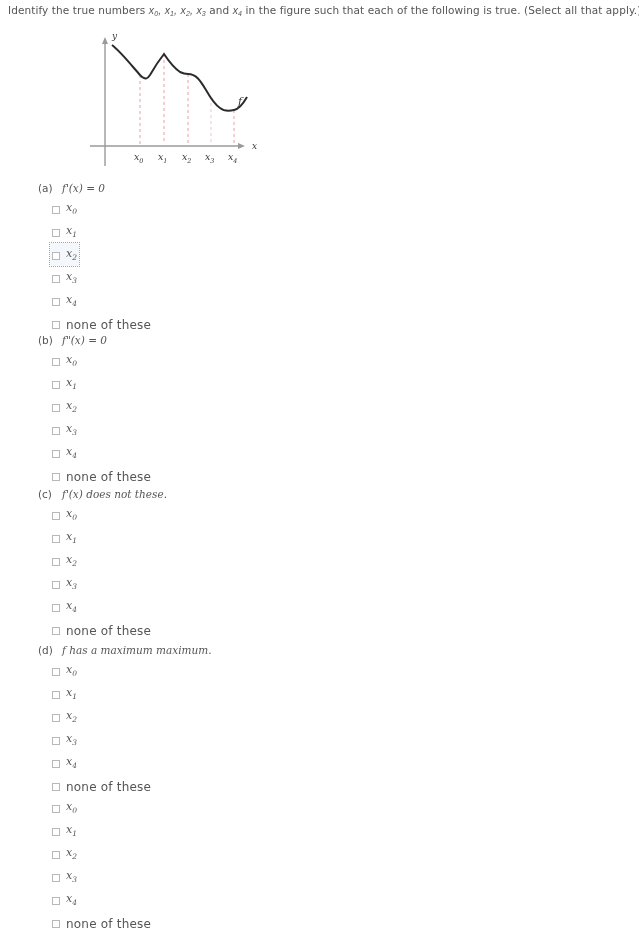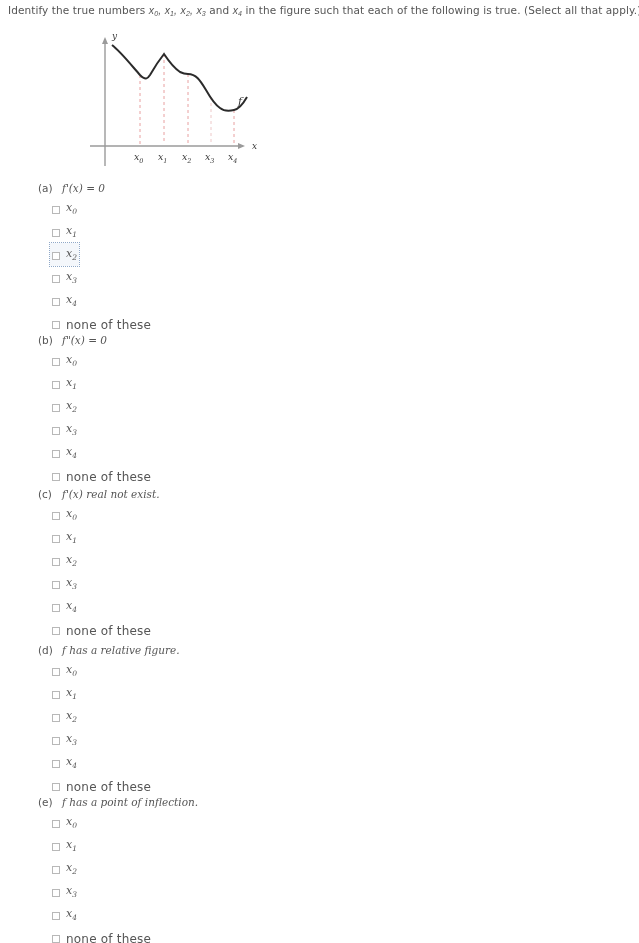--- a/index.html
+++ b/index.html
@@ -191,45 +191,42 @@
 <div class="opt"><span class="opt-inner"><span class="cbox"></span><span class="opt-text mathvar">x<sub>0</sub></span></span></div>
     <div class="opt"><span class="opt-inner"><span class="cbox"></span><span class="opt-text mathvar">x<sub>1</sub></span></span></div>
     <div class="opt"><span class="opt-inner"><span class="cbox"></span><span class="opt-text mathvar">x<sub>2</sub></span></span></div>
     <div class="opt"><span class="opt-inner"><span class="cbox"></span><span class="opt-text mathvar">x<sub>3</sub></span></span></div>
     <div class="opt"><span class="opt-inner"><span class="cbox"></span><span class="opt-text mathvar">x<sub>4</sub></span></span></div>
     <div class="opt"><span class="opt-inner"><span class="cbox"></span><span class="opt-text none">none of these</span></span></div>
   </div>
 
 <div class="question" id="q-c" style="top:488px">
   <div class="q-label">
-    <span class="paren">(c)</span><span class="stmt">f'(x) real not exist.</span>
+    <span class="paren">(c)</span><span class="stmt">f'(x) does not these.</span>
   </div>
 <div class="opt"><span class="opt-inner"><span class="cbox"></span><span class="opt-text mathvar">x<sub>0</sub></span></span></div>
     <div class="opt"><span class="opt-inner"><span class="cbox"></span><span class="opt-text mathvar">x<sub>1</sub></span></span></div>
     <div class="opt"><span class="opt-inner"><span class="cbox"></span><span class="opt-text mathvar">x<sub>2</sub></span></span></div>
     <div class="opt"><span class="opt-inner"><span class="cbox"></span><span class="opt-text mathvar">x<sub>3</sub></span></span></div>
     <div class="opt"><span class="opt-inner"><span class="cbox"></span><span class="opt-text mathvar">x<sub>4</sub></span></span></div>
     <div class="opt"><span class="opt-inner"><span class="cbox"></span><span class="opt-text none">none of these</span></span></div>
   </div>
 
 <div class="question" id="q-d" style="top:644px">
   <div class="q-label">
-    <span class="paren">(d)</span><span class="stmt">f has a relative figure.</span>
+    <span class="paren">(d)</span><span class="stmt">f has a maximum maximum.</span>
   </div>
 <div class="opt"><span class="opt-inner"><span class="cbox"></span><span class="opt-text mathvar">x<sub>0</sub></span></span></div>
     <div class="opt"><span class="opt-inner"><span class="cbox"></span><span class="opt-text mathvar">x<sub>1</sub></span></span></div>
     <div class="opt"><span class="opt-inner"><span class="cbox"></span><span class="opt-text mathvar">x<sub>2</sub></span></span></div>
     <div class="opt"><span class="opt-inner"><span class="cbox"></span><span class="opt-text mathvar">x<sub>3</sub></span></span></div>
     <div class="opt"><span class="opt-inner"><span class="cbox"></span><span class="opt-text mathvar">x<sub>4</sub></span></span></div>
     <div class="opt"><span class="opt-inner"><span class="cbox"></span><span class="opt-text none">none of these</span></span></div>
   </div>
 
 <div class="question" id="q-e" style="top:796px">
-  <div class="q-label">
-    <span class="paren">(e)</span><span class="stmt">f has a point of inflection.</span>
-  </div>
 <div class="opt"><span class="opt-inner"><span class="cbox"></span><span class="opt-text mathvar">x<sub>0</sub></span></span></div>
     <div class="opt"><span class="opt-inner"><span class="cbox"></span><span class="opt-text mathvar">x<sub>1</sub></span></span></div>
     <div class="opt"><span class="opt-inner"><span class="cbox"></span><span class="opt-text mathvar">x<sub>2</sub></span></span></div>
     <div class="opt"><span class="opt-inner"><span class="cbox"></span><span class="opt-text mathvar">x<sub>3</sub></span></span></div>
     <div class="opt"><span class="opt-inner"><span class="cbox"></span><span class="opt-text mathvar">x<sub>4</sub></span></span></div>
     <div class="opt"><span class="opt-inner"><span class="cbox"></span><span class="opt-text none">none of these</span></span></div>
   </div>
 
 </body></html>

